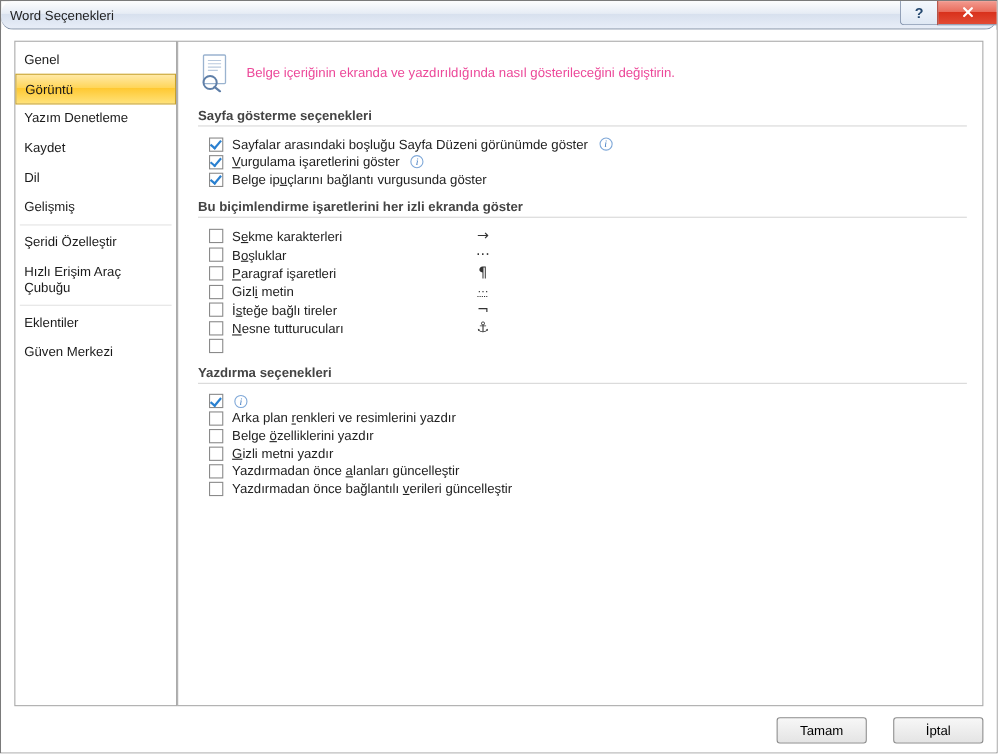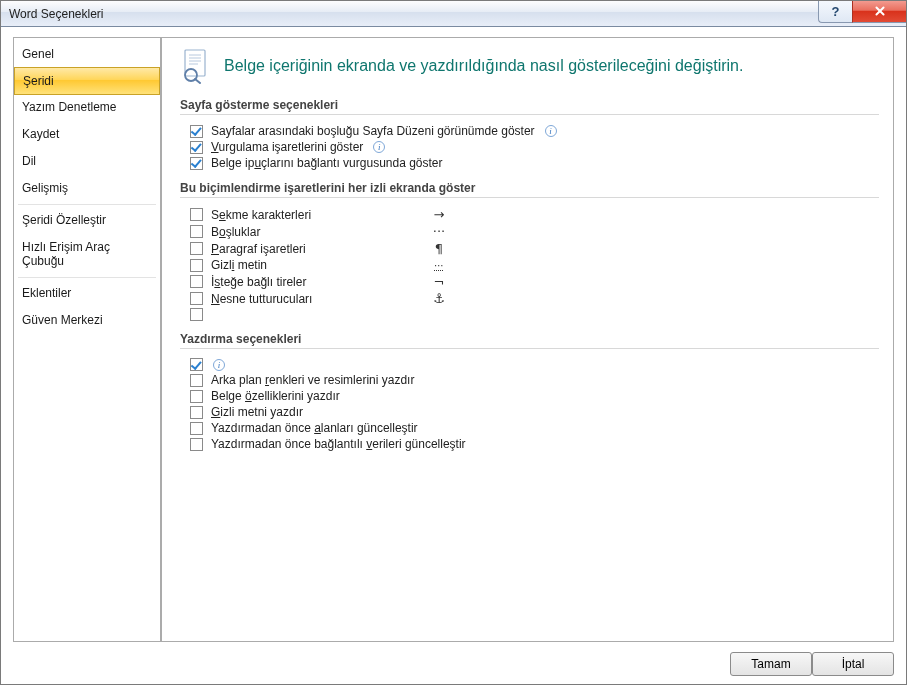--- a/index.html
+++ b/index.html
@@ -21,20 +21,21 @@
     background: #fff;
   }
   .titlebar {
     height: 26px;
     background: linear-gradient(#fdfdfe,#e6ecf5 45%,#d7e0ee 46%,#e8eef8);
     border-bottom: 1px solid #7a8aa0;
     display: flex;
     align-items: center;
     padding-left: 8px;
     position: relative;
+    border-radius: 11px;
   }
   .titlebar-title { color:#222; font-size:12px; }
   .titlebar-buttons {
     position:absolute; right:0; top:0; display:flex; height:22px;
   }
   .titlebar-btn {
     width:34px; height:22px; display:flex; align-items:center; justify-content:center;
     border-left:1px solid #8898b0; border-bottom:1px solid #8898b0;
     background:linear-gradient(#f4f8fd,#dfe8f4);
   }
@@ -73,21 +74,21 @@
   .sidebar-item.selected {
     background:linear-gradient(#ffe9a7,#ffd65a 45%,#ffc830 46%,#ffe27a);
     border:1px solid #c9a227; margin:-1px 0;
   }
   .main {
     flex:1; border:1px solid #ababab; background:#fff;
     padding:10px 14px 10px 18px; overflow:auto;
   }
   .header-row { display:flex; align-items:center; gap:12px; margin-bottom:14px; }
   .header-icon { width:32px; height:36px; flex:0 0 32px; }
-  .header-text { color:#0f766e; font-size:16px; }
+  .header-text { color:#ec4899; font-size:12px; }
 
   .section-head {
     font-weight:bold; color:#444; font-size:12px;
     border-bottom:1px solid #d8d8d8; padding-bottom:2px; margin:10px 0 8px 0;
   }
   .opt-row {
     display:flex; align-items:center; gap:8px; padding:1px 0 1px 10px; font-size:12px; color:#222;
   }
   .opt-row .label { white-space:nowrap; }
   .opt-row .label u { text-decoration: underline; }
@@ -97,21 +98,21 @@
   }
   .opt-check.checked::after{
     content:""; width:8px; height:4px; border:2px solid #2a80d0; border-top:none; border-right:none; transform:rotate(-50deg) translate(0,-1px);
   }
   .info-icon {
     width:12px; height:12px; border:1px solid #7fa8d8; border-radius:50%; color:#3d79c0; font-size:9px; display:flex; align-items:center; justify-content:center; font-style:italic; font-family:Georgia,serif;
     margin-left:2px;
   }
 
   .footer {
-    display:flex; justify-content:flex-end; gap:0; padding-top:10px;
+    display:flex; justify-content:flex-end; gap:24px; padding-top:10px;
   }
   .btn {
     min-width:82px; height:24px; font-size:12px; background:linear-gradient(#f7f7f7,#e4e4e4);
     border:1px solid #8b8b8b; border-radius:3px; cursor:pointer;
   }
 </style>
 </head>
 <body>
 
 <div class="dialog">
@@ -126,21 +127,21 @@
         <span class="x"></span>
       </div>
     </div>
   </div>
 
   <div class="body-area">
     <div class="content-row">
 
       <div class="sidebar" id="sidebar">
           <div class="sidebar-item"><span>Genel</span></div>
-          <div class="sidebar-item selected"><span>Şeridi</span></div>
+          <div class="sidebar-item selected"><span>Görüntü</span></div>
           <div class="sidebar-item"><span>Yazım Denetleme</span></div>
           <div class="sidebar-item"><span>Kaydet</span></div>
           <div class="sidebar-item"><span>Dil</span></div>
           <div class="sidebar-item"><span>Gelişmiş</span></div>
           <div class="sidebar-sep"></div>
           <div class="sidebar-item"><span>Şeridi Özelleştir</span></div>
           <div class="sidebar-item"><span>Hızlı Erişim Araç Çubuğu</span></div>
           <div class="sidebar-sep"></div>
           <div class="sidebar-item"><span>Eklentiler</span></div>
           <div class="sidebar-item"><span>Güven Merkezi</span></div>

